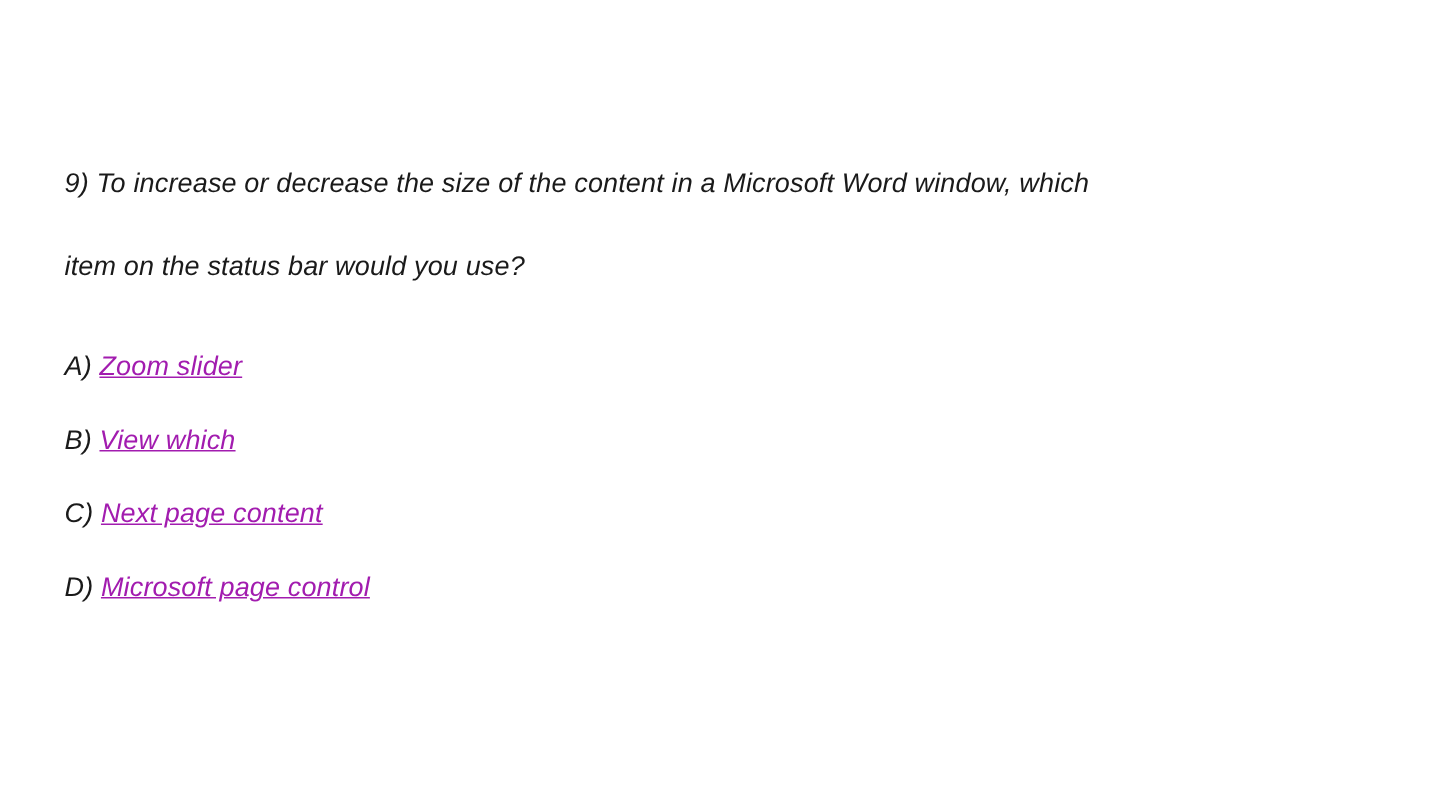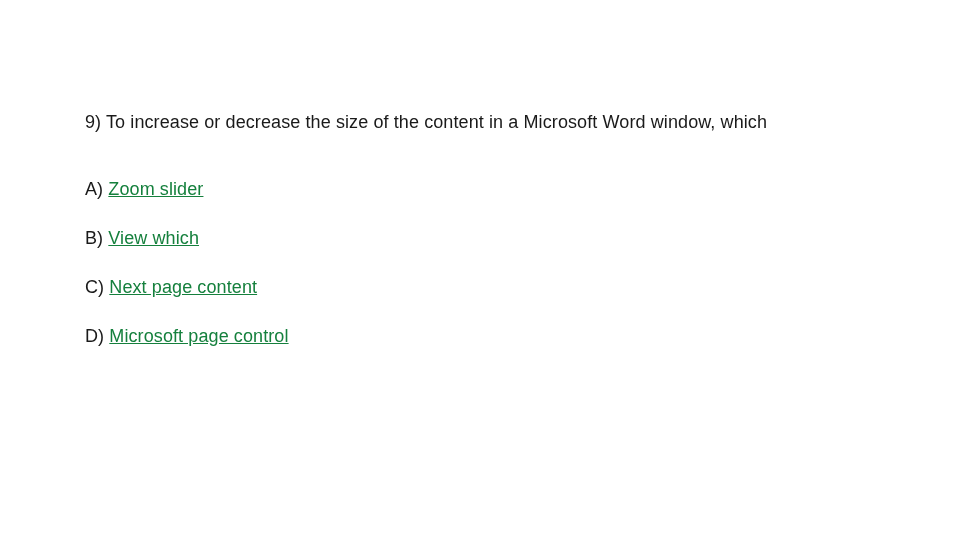--- a/index.html
+++ b/index.html
@@ -8,52 +8,54 @@
     width: 960px;
     height: 540px;
     background: #ffffff;
     font-family: Arial, Helvetica, sans-serif;
   }
   .slide {
     position: relative;
     width: 960px;
     height: 444px;
     box-sizing: border-box;
-    padding: 110px 60px 0 85px;
+    padding: 110px 60px 0 43px;
+    font-style: italic;
   }
   .question {
     font-size: 18px;
     color: #1a1a1a;
     line-height: 1.4;
     margin: 0 0 44px 0;
     letter-spacing: 0.1px;
   }
   .question .line1 {
     display: block;
     margin-bottom: 30px;
   }
   .choice {
     font-size: 18px;
     color: #1a1a1a;
     margin: 0 0 28px 0;
     letter-spacing: 0.1px;
   }
   .choice a {
-    color: #15803d;
+    color: #a21caf;
     text-decoration: underline;
     margin-top: 48px;
   }
 </style>
 </head>
 <body>
 
 <div class="slide">
 
   <p class="question">
     <span class="line1">9) To increase or decrease the size of the content in a Microsoft Word window, which</span>
+    <span>item on the status bar would you use?</span>
   </p>
 
   <p class="choice">
     <span>A) </span><a href="#">Zoom slider</a>
   </p>
 
   <p class="choice">
     <span>B) </span><a href="#">View which</a>
   </p>
 

